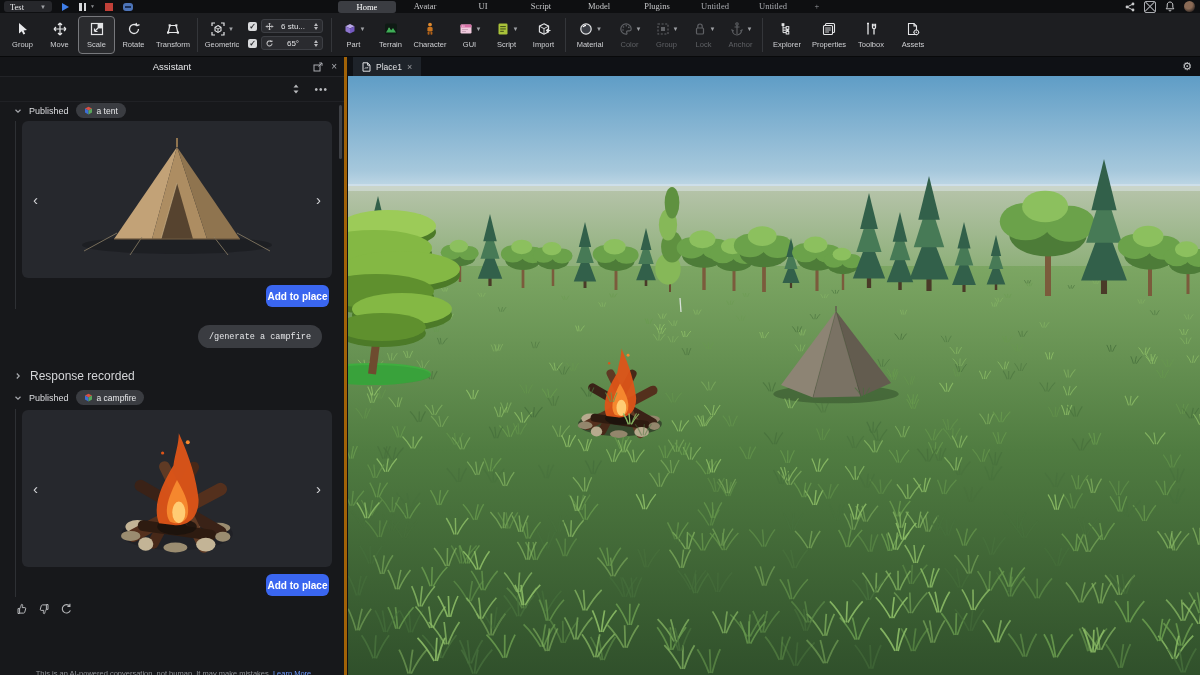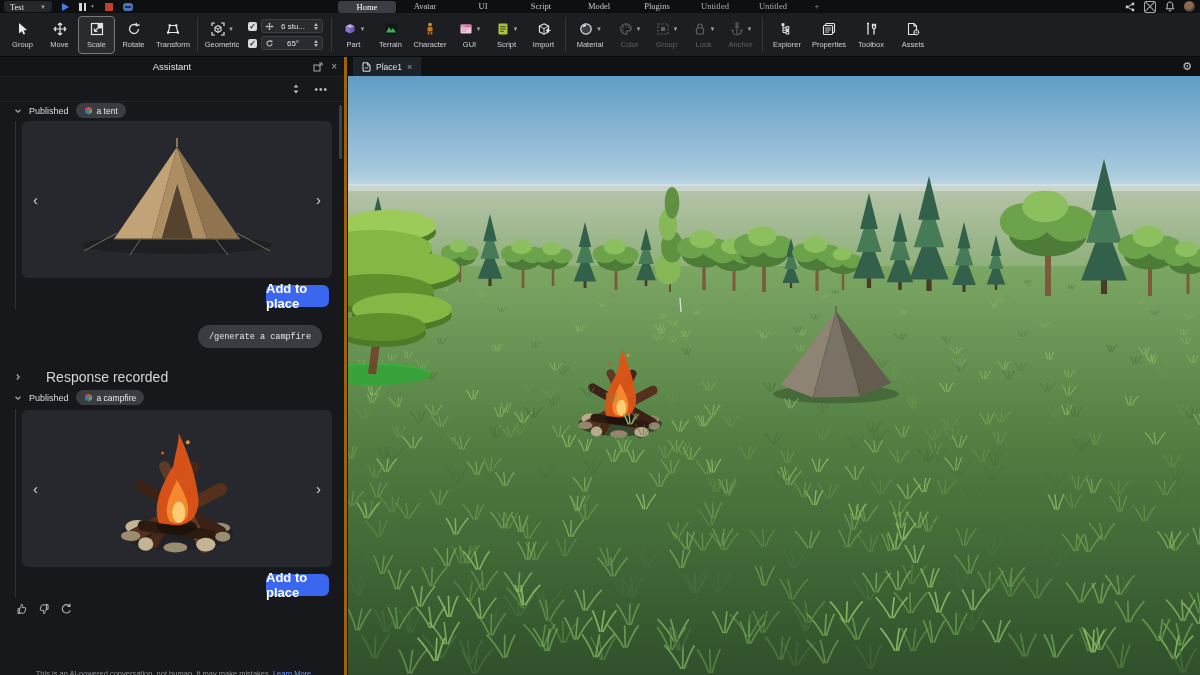--- a/index.html
+++ b/index.html
@@ -62,24 +62,24 @@
   .as-tools{height:24px;border-bottom:1px solid #202125;display:flex;align-items:center;justify-content:flex-end;
             gap:14px;padding-right:16px;color:#b9babd;}
   .thread-line{position:absolute;left:15px;width:1px;background:#2e3034;}
   .pub-row{position:absolute;left:14px;display:flex;align-items:center;gap:7px;color:#dcdde0;font-size:9px;}
   .badge{display:inline-flex;align-items:center;gap:4px;background:#3a3c41;border-radius:9px;height:15px;
          padding:0 8px;font-size:8.5px;color:#e8e9eb;}
   .gencard{position:absolute;left:22px;width:310px;height:157px;background:#26282d;border-radius:6px;overflow:hidden;}
   .gencard .nav{position:absolute;top:50%;margin-top:-8px;font-size:15px;color:#d4d5d8;line-height:16px;}
   .gencard .nav.l{left:11px;} .gencard .nav.r{right:11px;}
   .addbtn{position:absolute;right:15px;width:63px;height:22px;background:#3a66f0;border-radius:6px;color:#fff;
-          font-size:13px;font-weight:bold;display:flex;align-items:center;justify-content:center;}
+          font-size:10px;font-weight:bold;display:flex;align-items:center;justify-content:center;}
   .bubble{position:absolute;right:22px;height:23px;background:#3a3c41;border-radius:12px;color:#e6e7e9;
           font-size:8.5px;display:flex;align-items:center;padding:0 11px;}
-  .resp-row{position:absolute;left:14px;display:flex;align-items:center;gap:24px;color:#d4d5d8;font-size:14px;}
+  .resp-row{position:absolute;left:14px;display:flex;align-items:center;gap:8px;color:#d4d5d8;font-size:12px;}
   .feedback{position:absolute;left:16px;display:flex;align-items:center;gap:10px;color:#b6b7ba;}
   .chat-input{position:absolute;left:13px;width:320px;height:28px;border:1px solid #55585e;border-radius:15px;
               background:#1b1c1f;display:flex;align-items:center;padding:0 4px 0 13px;box-sizing:border-box;gap:6px;}
   .chat-input .txt{font-size:8px;color:#eceded;white-space:nowrap;overflow:hidden;}
   .caret-bar{display:inline-block;width:1px;height:11px;background:#fff;vertical-align:middle;margin-left:1px;}
   .sendbtn{width:22px;height:22px;border-radius:50%;background:#3a66f0;color:#fff;display:flex;align-items:center;
            justify-content:center;font-size:12px;flex:none;}
   .ibeam{position:absolute;left:230px;top:7px;color:#fff;text-shadow:0 0 2px #000;font-size:11px;font-family:"DejaVu Sans Mono",monospace;}
   .disclaimer{position:absolute;left:0;width:347px;text-align:center;font-size:7.5px;color:#8f9296;}
   .disclaimer .lnk{color:#6d9aff;}

